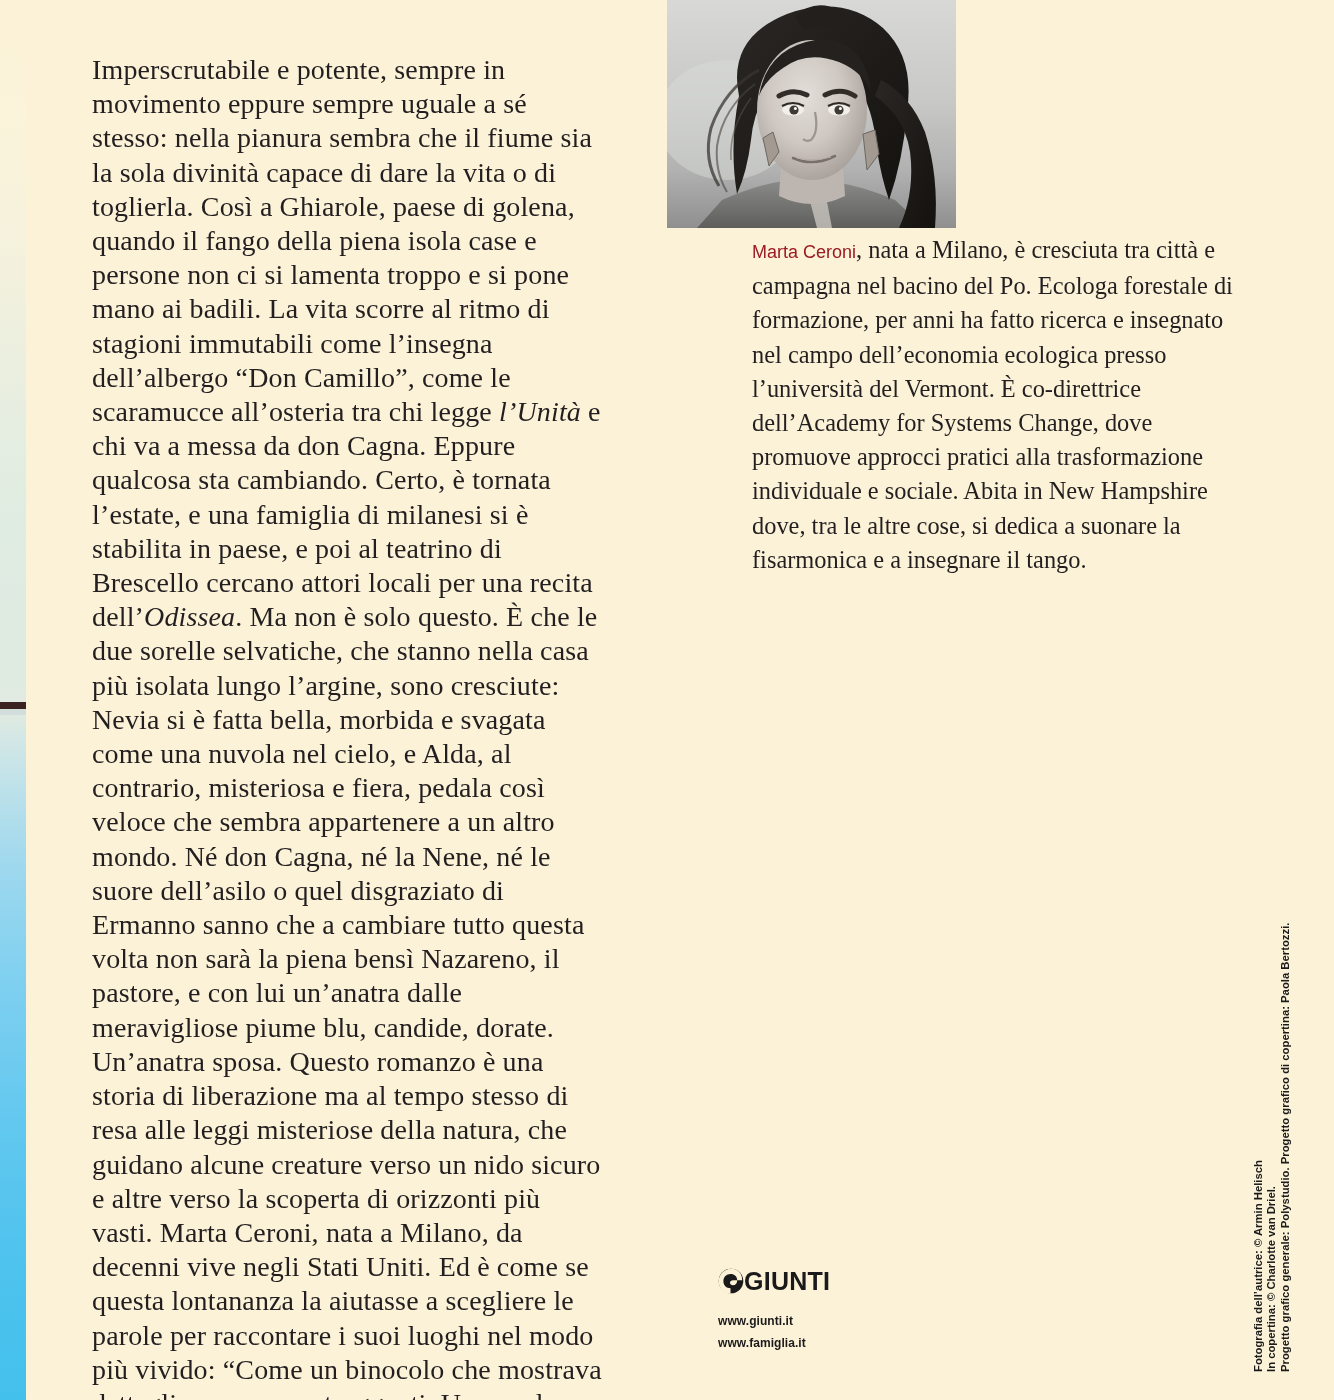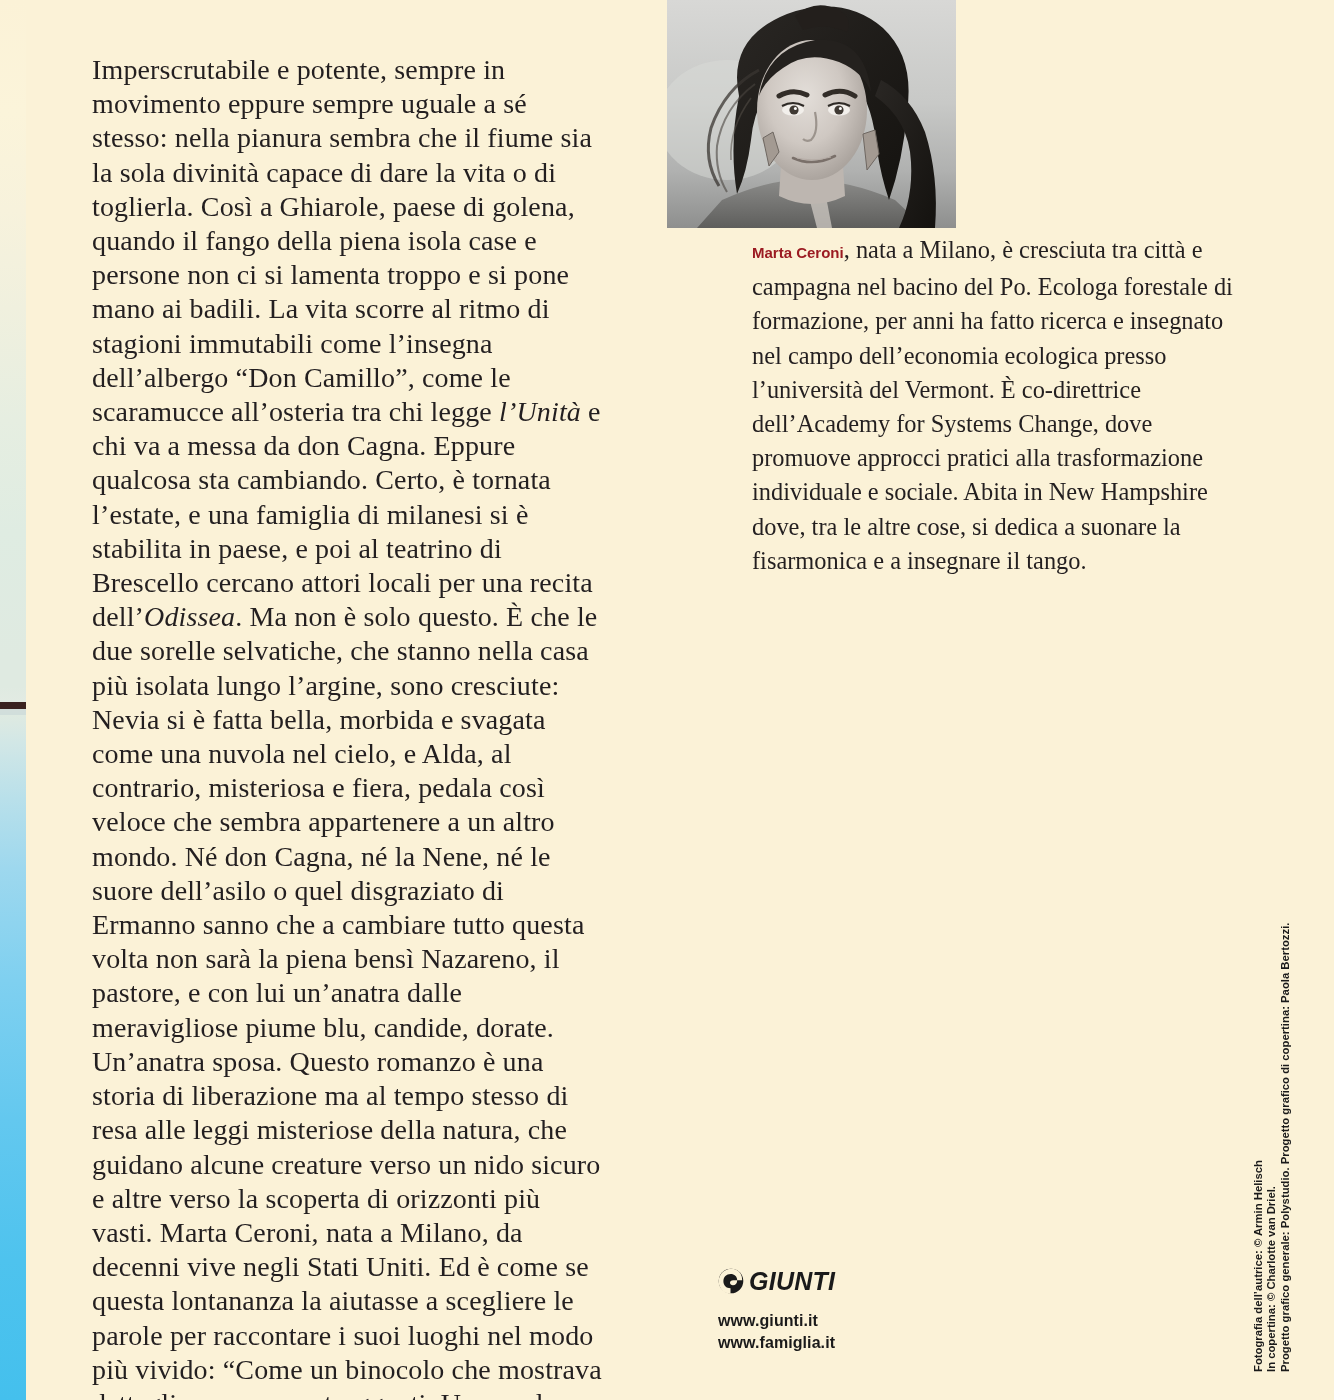--- a/index.html
+++ b/index.html
@@ -90,49 +90,47 @@
     left: 752px;
     top: 233px;
     width: 496px;
     color: #231f20;
     font-size: 24.4px;
     line-height: 34.2px;
   }
   #author-bio .name {
     color: #9b1b22;
     font-family: "Liberation Sans", "DejaVu Sans", sans-serif;
-    font-weight: bold;
-    font-size: 15px;
+    font-weight: normal;
+    font-size: 18px;
   }
 
   
   #publisher {
     position: absolute;
     left: 718px;
     top: 1266px;
     font-family: "Liberation Sans", "DejaVu Sans", sans-serif;
     color: #1a1a1a;
   }
   #logo-row {
     display: flex;
     align-items: center;
-    gap: 5px;
     height: 30px;
-    font-style: italic;
   }
   #logo-mark { flex: 0 0 auto; display: block; }
   #logo-word {
     font-size: 25px;
     font-weight: 600;
     letter-spacing: .01em;
     line-height: 1;
   }
   #urls {
     margin-top: 14px;
-    font-size: 16px;
+    font-size: 12px;
     font-weight: bold;
     line-height: 22px;
     letter-spacing: .005em;
   }
 
   
   #credits {
     position: absolute;
     left: 1252px;
     top: 912px;

